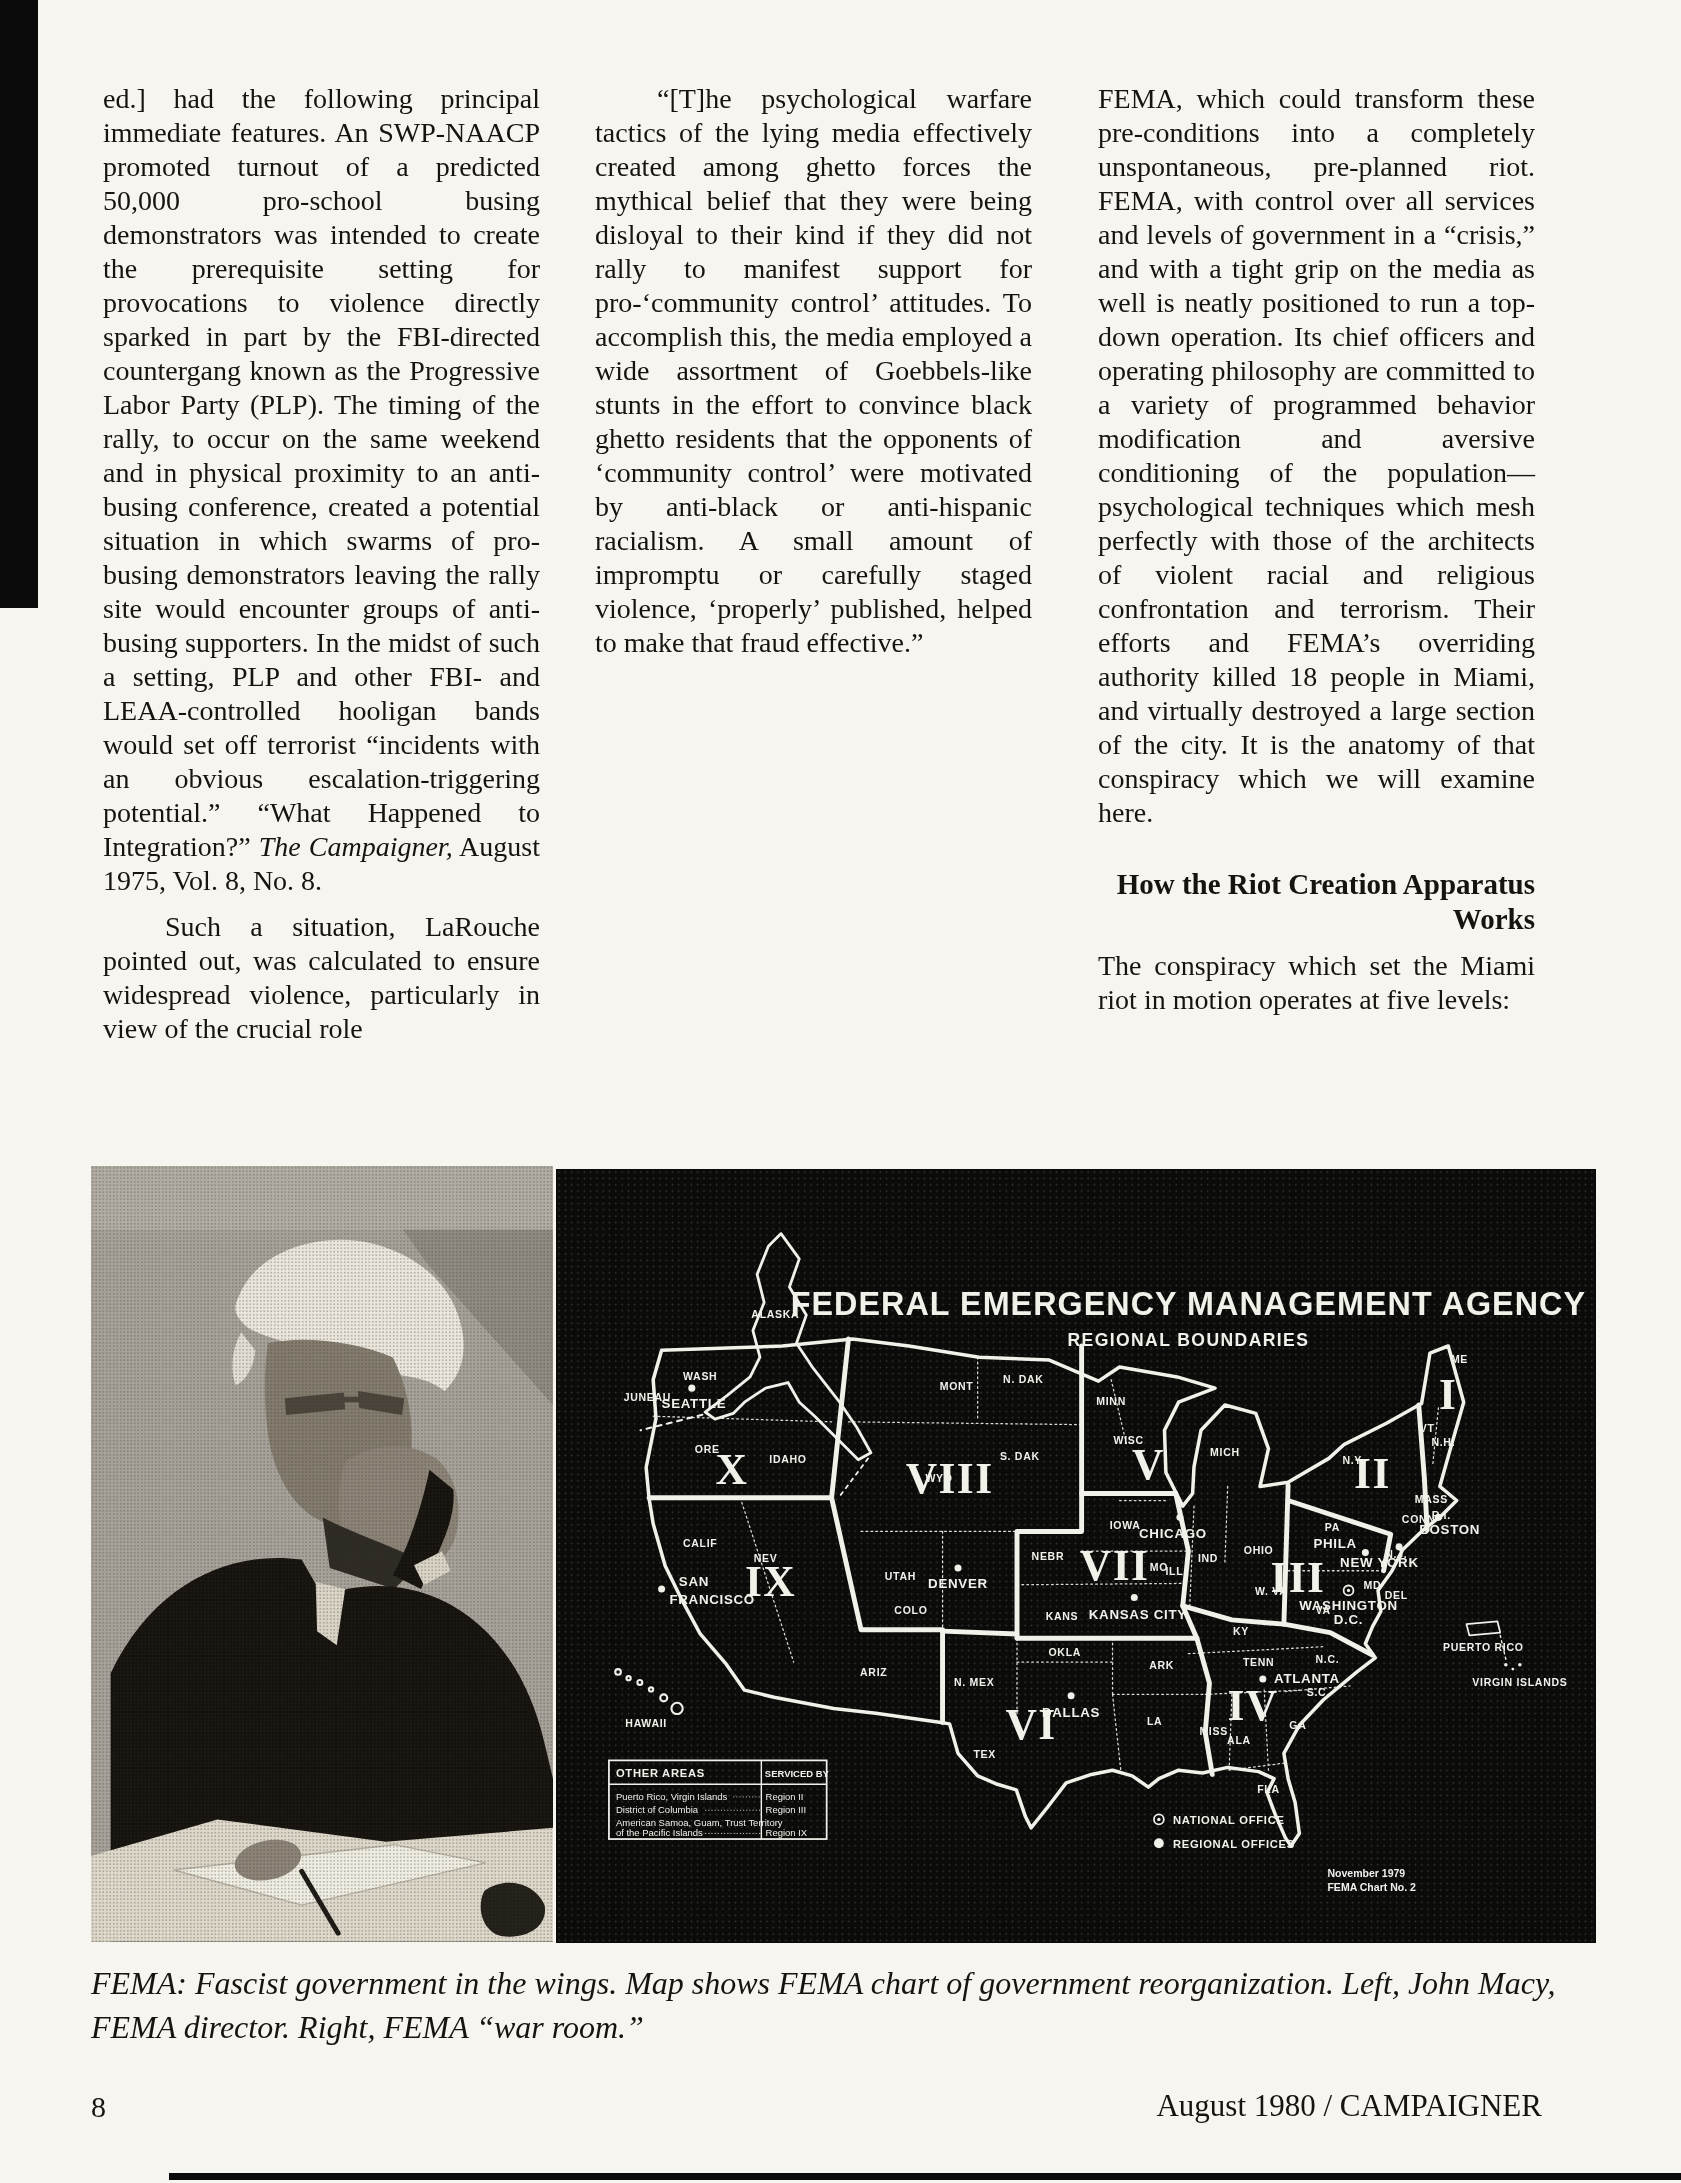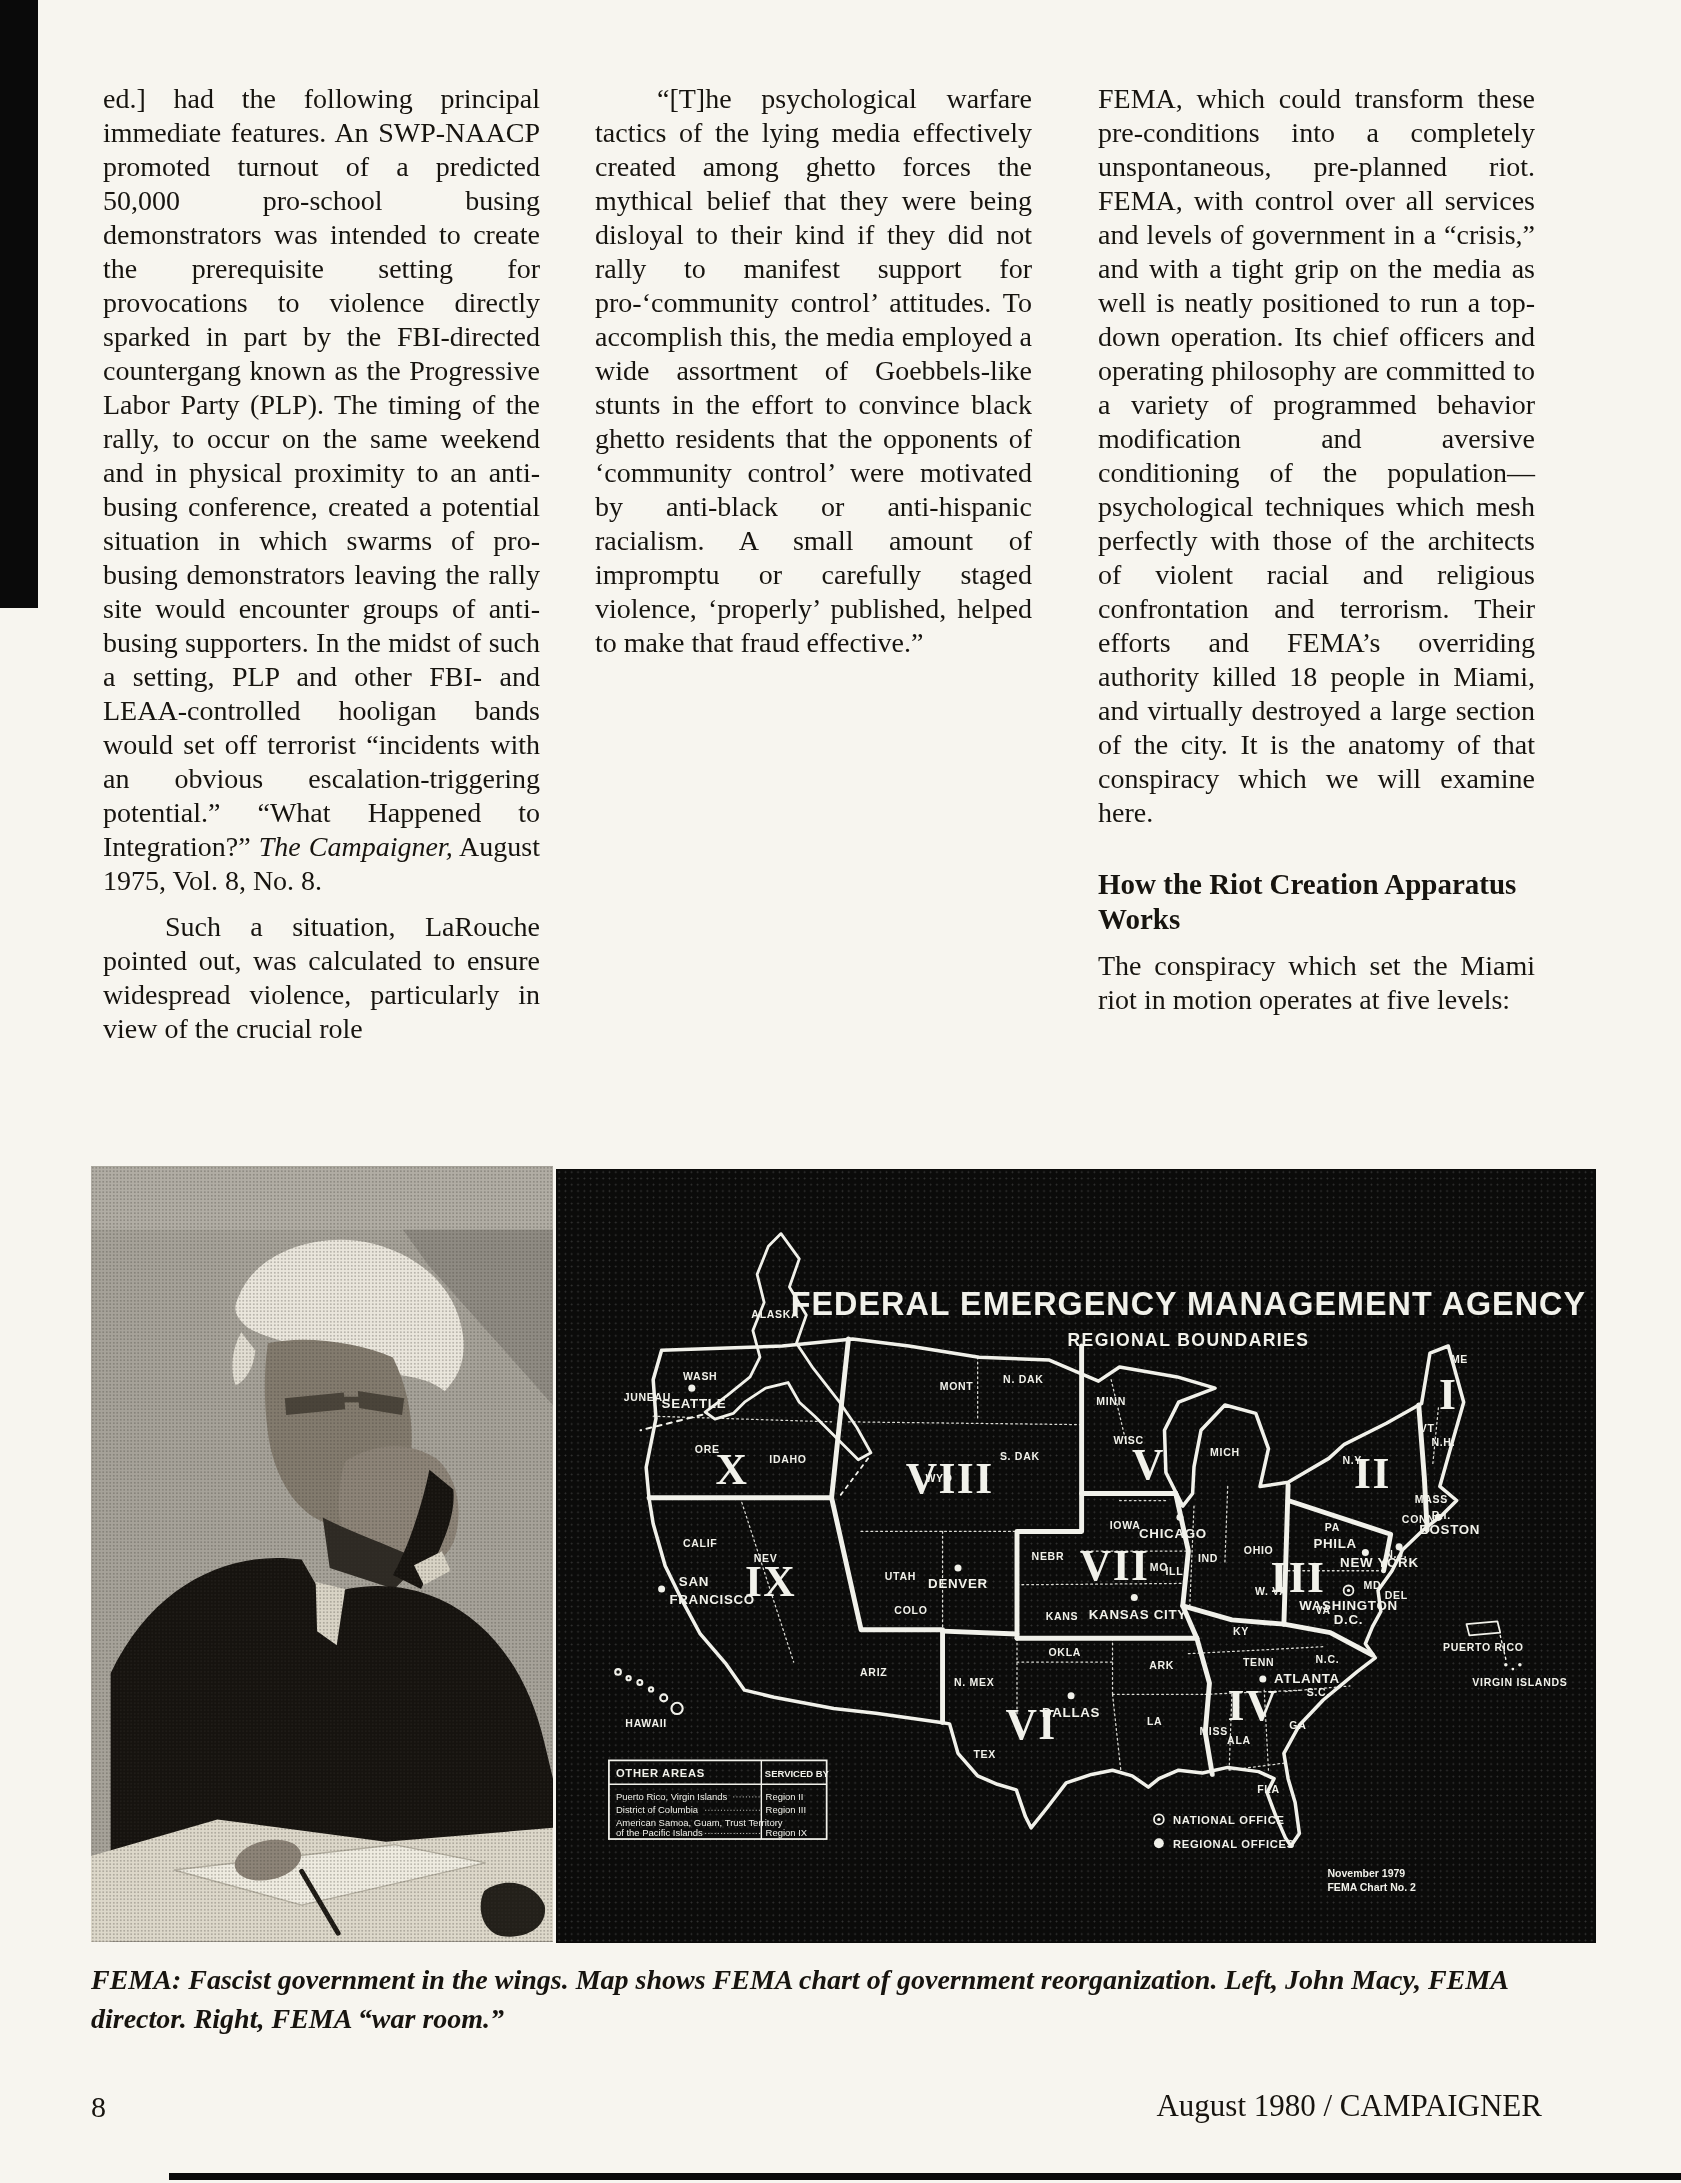--- a/index.html
+++ b/index.html
@@ -6,34 +6,34 @@
   body{width:1682px;height:2183px;background:#f7f5ef;position:relative;overflow:hidden;
        font-family:"Liberation Serif",serif;color:#17140f;}
   .abs{position:absolute;}
   
   .bar-left{left:0;top:0;width:38px;height:608px;background:#0a0a0a;}
   .bar-bottom{left:169px;top:2173px;width:1513px;height:7px;background:#0a0a0a;}
   
   .col{width:461px;font-size:28px;line-height:34px;text-align:justify;}
   .col p{margin:12px;}
   .col p.ind{text-indent:62px;}
-  .col .head{font-weight:bold;margin-top:37px;font-size:29px;line-height:35px;text-align:left;}
+  .col .head{font-weight:bold;margin-top:37px;font-size:29px;line-height:35px;text-align:right;}
   #col1{left:91px;top:70px;}
   #col2{left:583px;top:70px;}
   #col3{left:1086px;top:70px;}
   
   .photo-wrap{left:91px;top:1166px;width:462px;height:776px;background:#a39f96;}
   .map-wrap{left:556px;top:1169px;width:1040px;height:774px;background:#0b0b0a;}
   .halftone{left:91px;top:1166px;width:462px;height:776px;pointer-events:none;
     background-image:radial-gradient(rgba(55,52,46,0.28) 0.8px, rgba(0,0,0,0) 1.2px);
     background-size:3.5px 3.5px;}
   .speckle{left:556px;top:1169px;width:1040px;height:774px;pointer-events:none;
     background-image:radial-gradient(rgba(255,255,255,0.17) 0.7px, rgba(0,0,0,0) 1.1px);
     background-size:6.3px 6.3px;}
-  .caption{left:91px;top:1961px;width:1470px;font-style:italic;font-size:28px;line-height:1.38;font-weight:bold;}
+  .caption{left:91px;top:1961px;width:1470px;font-style:italic;font-size:32px;line-height:1.38;}
   .pageno{left:91px;top:2090px;font-size:30px;}
   .journal{right:140px;top:2088px;font-size:31px;}
   
   text{fill:#f1f1ea;}
   .mt{font-family:"Liberation Sans",sans-serif;font-weight:bold;}
   .rn{font-family:"Liberation Serif",serif;font-weight:bold;font-size:62px;letter-spacing:2px;}
   .city{font-family:"Liberation Sans",sans-serif;font-weight:bold;font-size:19px;letter-spacing:1px;}
   .st{font-family:"Liberation Sans",sans-serif;font-weight:bold;font-size:15px;letter-spacing:1px;}
   .lg{font-family:"Liberation Sans",sans-serif;}
 </style>

